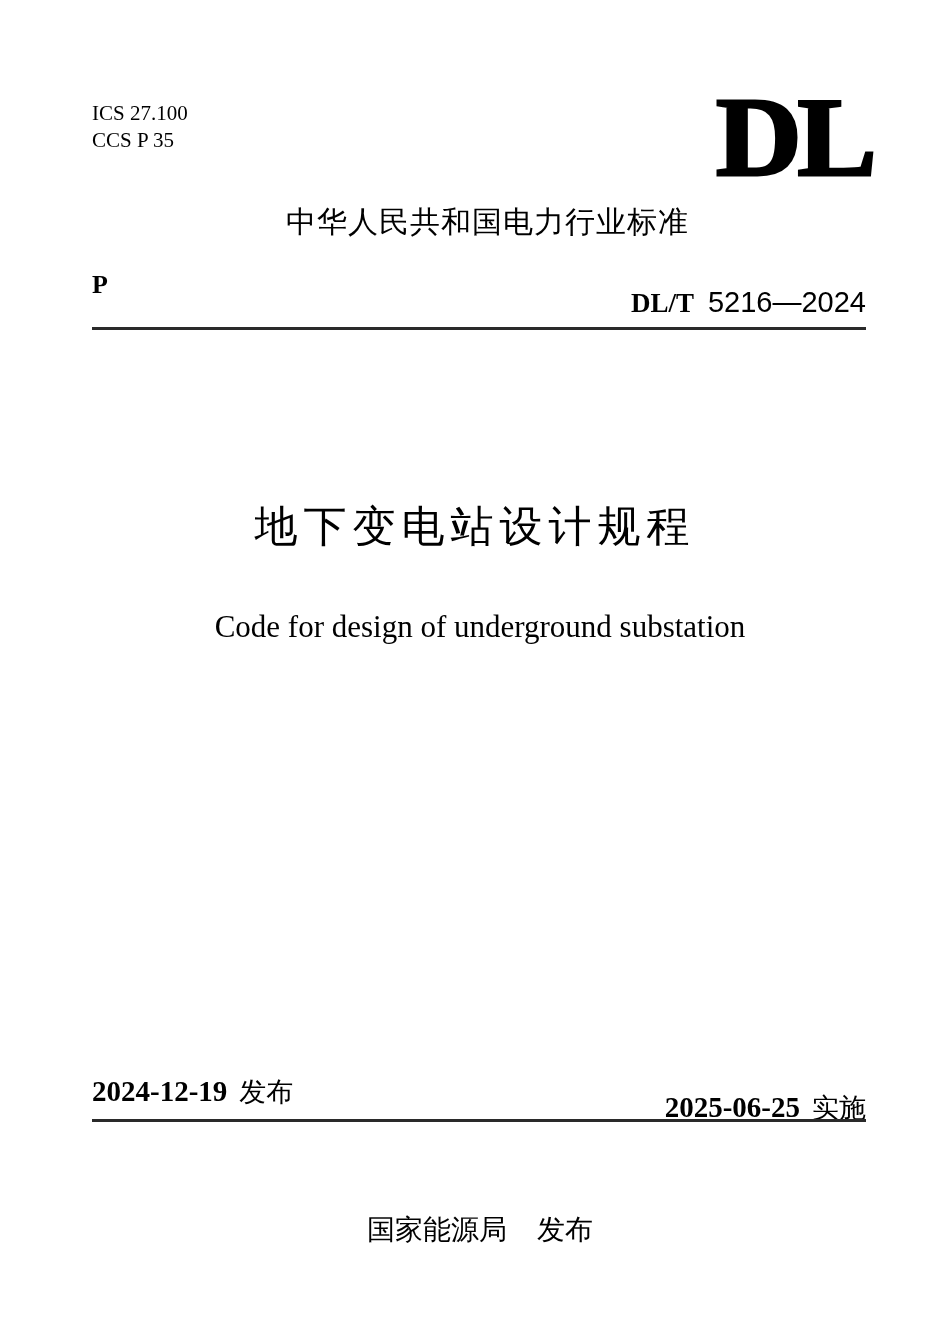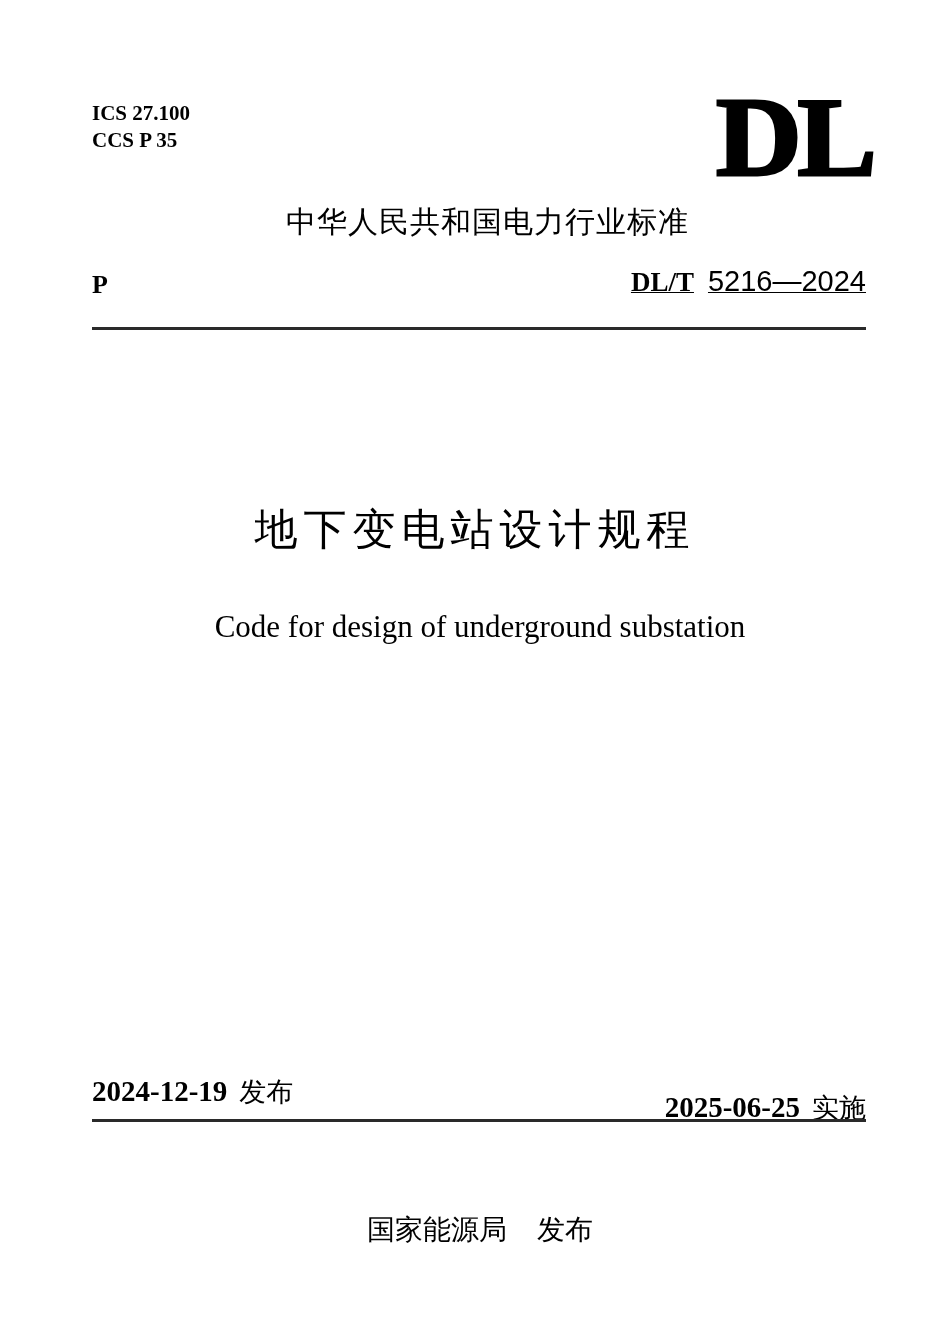--- a/index.html
+++ b/index.html
@@ -13,21 +13,21 @@
       position: relative;
       overflow: hidden;
       color: #000000;
     }
     .abs { position: absolute; }
 
     .cls-codes {
       left: 92px;
       top: 100px;
       font-family: "Liberation Serif", "DejaVu Serif", serif;
-      font-weight: bold;
+      font-weight: normal;
       font-size: 21px;
       line-height: 27px;
     }
     .cls-codes div { white-space: nowrap; }
 
     .dl-logo {
       left: 716px;
       top: 72px;
       font-family: "Liberation Serif", "DejaVu Serif", serif;
       font-weight: 900;
@@ -54,24 +54,23 @@
       left: 92px;
       top: 268px;
       font-family: "Liberation Serif", "DejaVu Serif", serif;
       font-weight: bold;
       font-size: 26px;
       line-height: 34px;
     }
 
     .std-number {
       right: 84px;
-      top: 268px;
+      top: 284px;
       white-space: nowrap;
-      line-height: 26px;
-      text-decoration: underline;
+      line-height: 36px;
     }
     .std-number .prefix {
       font-family: "Liberation Serif", "DejaVu Serif", serif;
       font-weight: bold;
       font-size: 27px;
       margin-right: 14px;
     }
     .std-number .num {
       font-family: "Liberation Sans", "DejaVu Sans", sans-serif;
       font-size: 29px;
@@ -84,21 +83,21 @@
       background: #2a2a2a;
     }
     .rule-top { top: 327px; }
     .rule-bottom { top: 1119px; }
 
     .doc-title {
       left: 0;
       width: 950px;
       top: 500px;
       text-align: center;
-      font-family: Liberation Serif, serif;
+      font-family: Liberation Mono, monospace;
       font-size: 43px;
       letter-spacing: 6px;
       line-height: 60px;
       font-weight: normal;
     }
 
     .doc-subtitle {
       left: 0;
       width: 960px;
       top: 607px;

